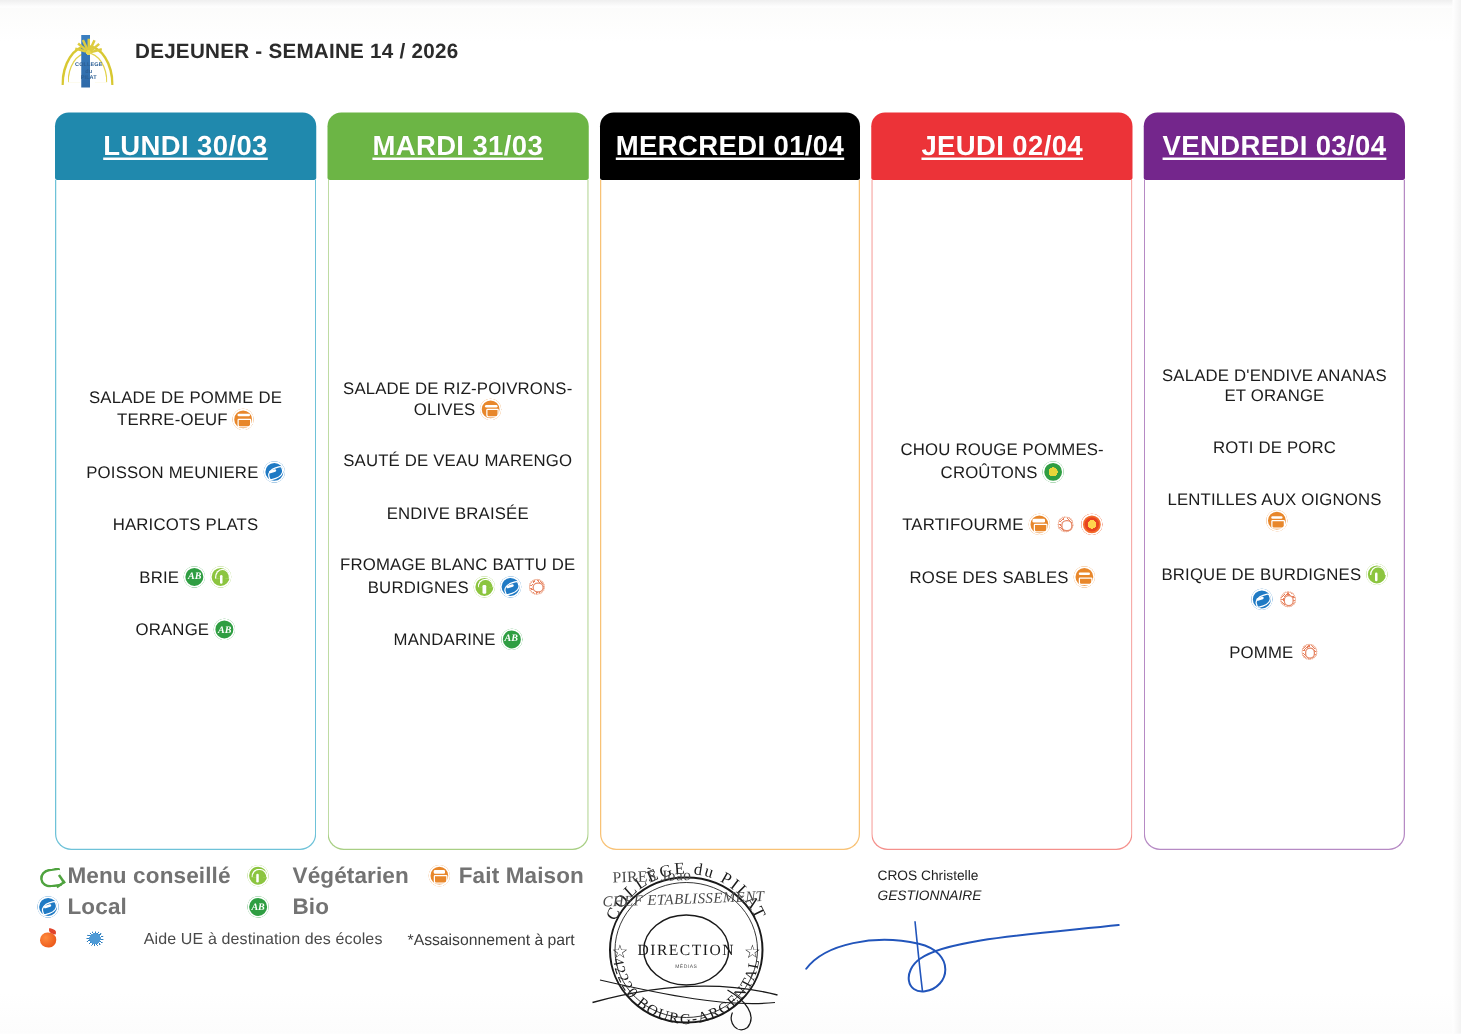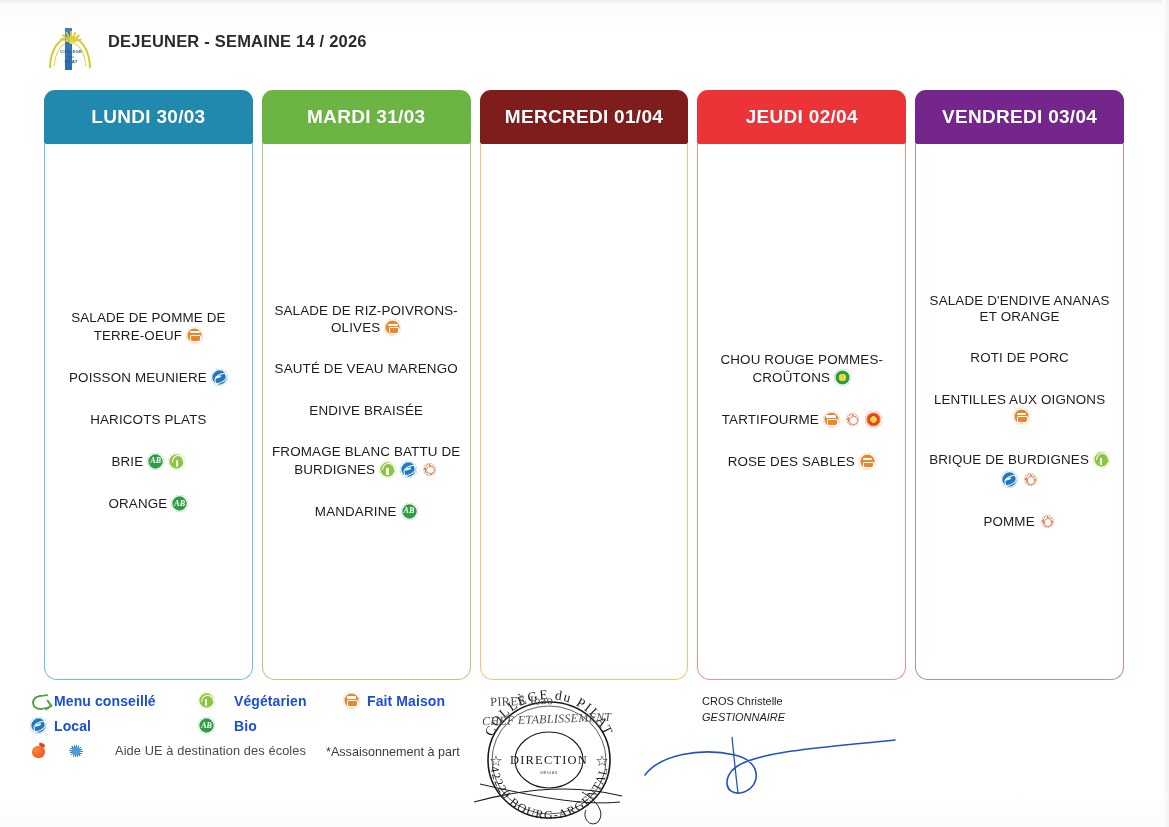--- a/index.html
+++ b/index.html
@@ -90,25 +90,26 @@
     flex: 1 1 0;
     display: flex;
     flex-direction: column;
     min-width: 0;
   }
   .day-header {
     height: 54px;
     border-radius: 11px 11px 2px 2px;
     display: flex; align-items: center; justify-content: center;
     color: #ffffff;
-    font-size: 19px;
+    font-size: 22px;
     font-weight: 700;
     letter-spacing: .3px;
     text-shadow: 0 0 1px rgba(0,0,0,.15);
     flex: 0 0 54px;
+    text-decoration: underline;
   }
   .day-body {
     flex: 1 1 auto;
     border-style: solid;
     border-width: 1.3px;
     border-top: none;
     border-radius: 0 0 13px 13px;
     background: #ffffff;
     position: relative;
     overflow: hidden;
@@ -265,23 +266,23 @@
   }
   .legend-row {
     display: flex;
     align-items: center;
     height: 25px;
   }
   .legend-item {
     display: flex; align-items: center; gap: 7px;
   }
   .legend-label {
-    font-size: 14px;
+    font-size: 18px;
     font-weight: 700;
-    color: #1d4ed8;
+    color: #737373;
     letter-spacing: .1px;
     white-space: nowrap;
   }
   .legend-label.plain {
     font-weight: 400;
     font-size: 12.8px;
     color: #4a4a4a;
   }
   .lg-col-1 { width: 168px; }
   .lg-col-2 { width: 145px; gap: 19px; }
@@ -393,21 +394,21 @@
               <span class="ico ico-local"></span>
               <span class="ico ico-aideue-small"></span>
             </span></div>
           <div class="dish"><span class="dish-text">MANDARINE</span><span class="icons">
               <span class="ico ico-bio"></span>
             </span></div>
         </div>
       </div>
     </div>
     <div class="day-col">
-      <div class="day-header" style="background: #7f1d1d;">MERCREDI 01/04</div>
+      <div class="day-header" style="background: #000000;">MERCREDI 01/04</div>
       <div class="day-body" style="border-color: rgb(248, 194, 118);">
         <div class="day-dishes"></div>
       </div>
     </div>
     <div class="day-col">
       <div class="day-header" style="background: rgb(236, 51, 56);">JEUDI 02/04</div>
       <div class="day-body" style="border-color: rgb(244, 144, 140);">
         <div class="day-dishes">
           <div class="dish"><span class="dish-text">CHOU ROUGE POMMES-CROÛTONS</span><span class="icons">
               <span class="ico ico-green-seal"></span>

